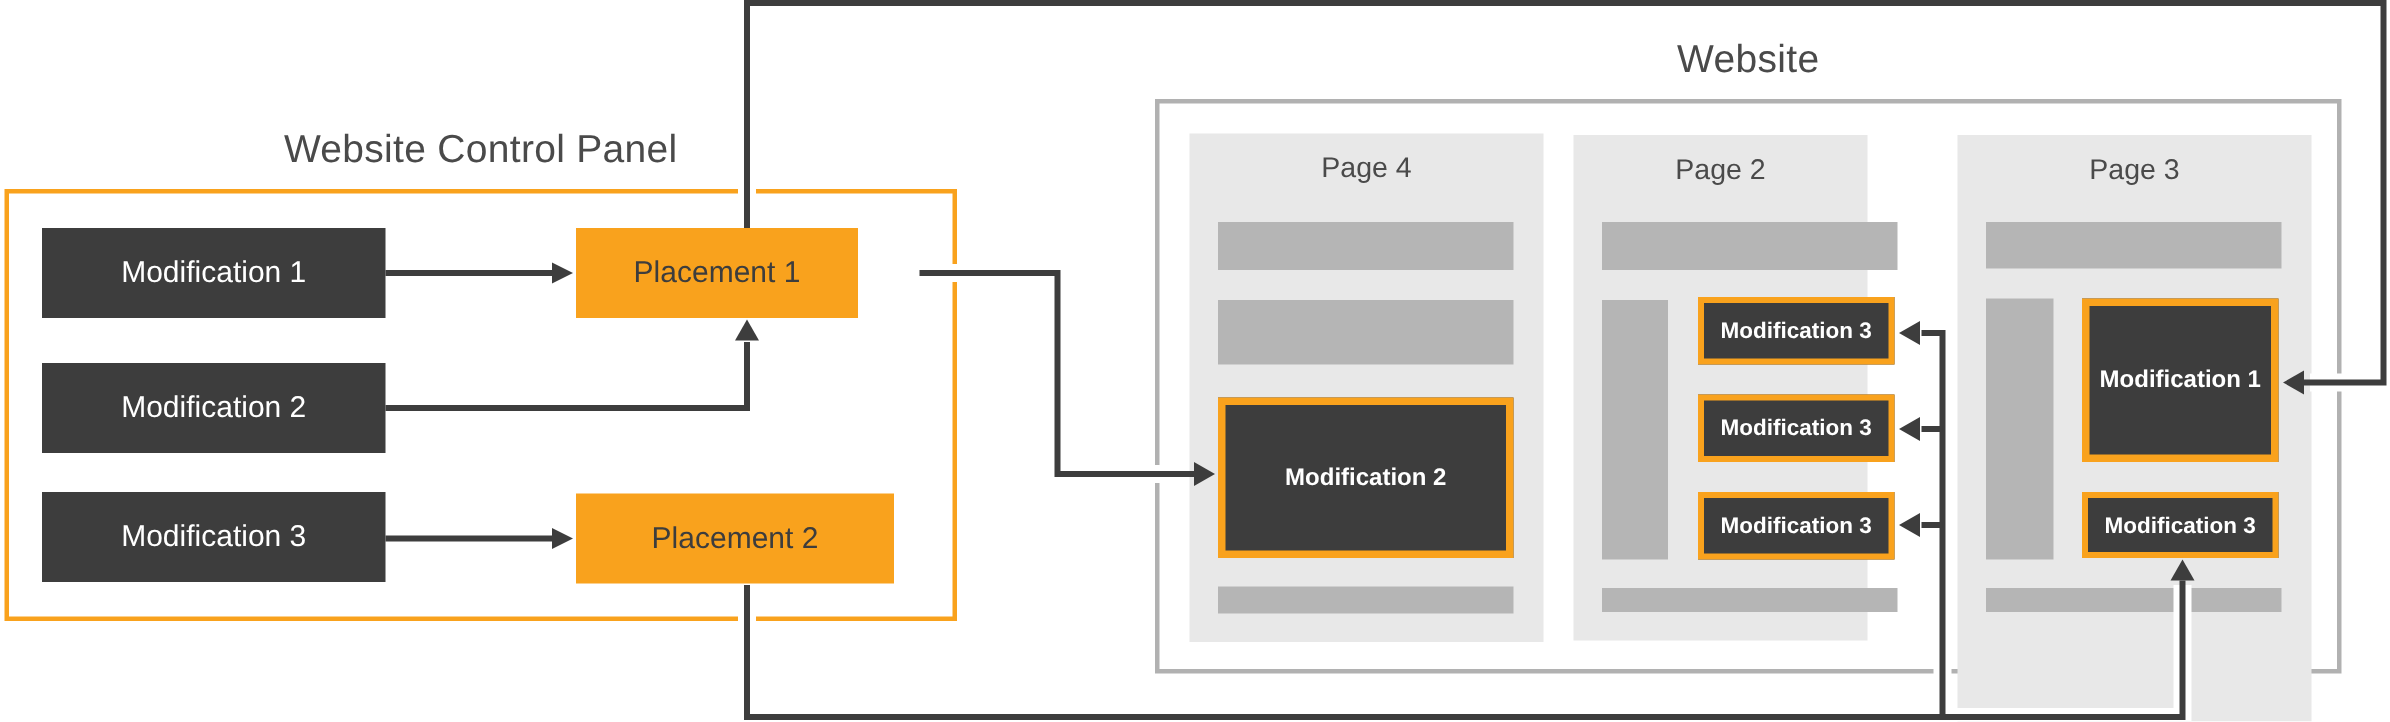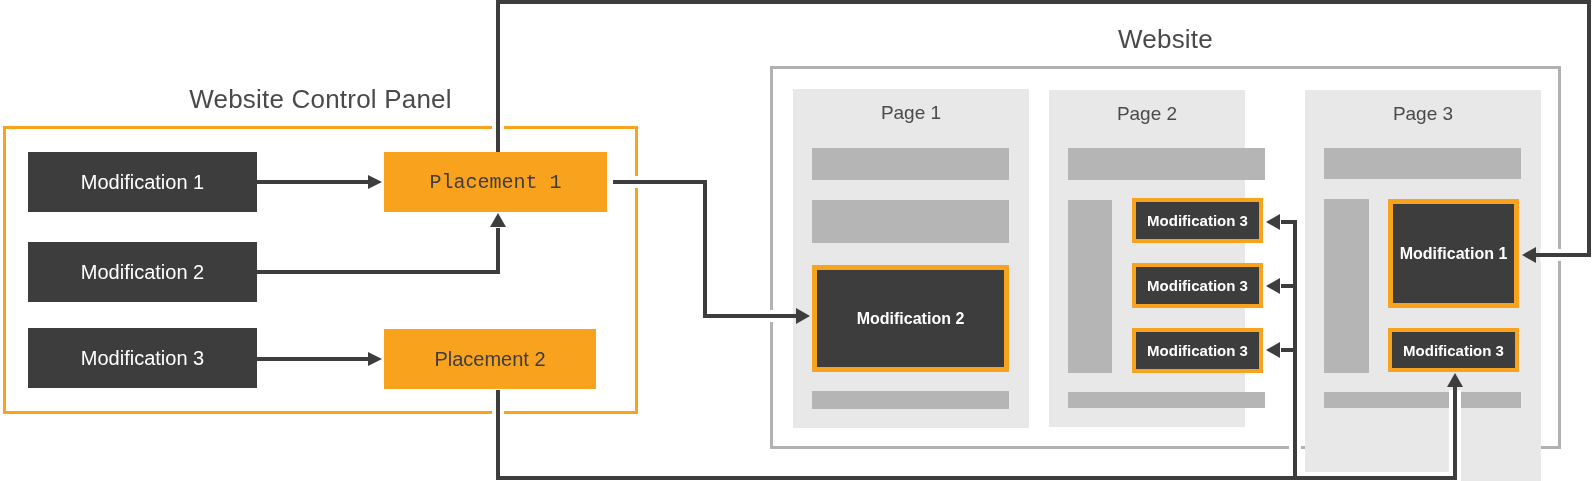--- a/index.html
+++ b/index.html
@@ -57,33 +57,33 @@
   <div class="box-dark" style="left:28px; top:152px; width:229px; height:60px;">
     <span>Modification 1</span>
   </div>
   <div class="box-dark" style="left:28px; top:242px; width:229px; height:60px;">
     <span>Modification 2</span>
   </div>
   <div class="box-dark" style="left:28px; top:328px; width:229px; height:60px;">
     <span>Modification 3</span>
   </div>
 
-  <div class="box-orange" style="left:384px; top:152px; width:223px; height:60px;font-family:Liberation Mono, monospace;">
+  <div class="box-orange" style="left:384px; top:152px; width:188px; height:60px;">
     <span>Placement 1</span>
   </div>
   <div class="box-orange" style="left:384px; top:329px; width:212px; height:60px;">
     <span>Placement 2</span>
   </div>
 
   <div class="section-title" style="left:770px; top:24px; width:791px;">Website</div>
 
   <div class="panel-border-gray" style="left:770px; top:66px; width:791px; height:383px;"></div>
 
   <div class="page" style="left:793px; top:89px; width:236px; height:339px;">
-    <div class="page-title">Page 1</div>
+    <div class="page-title">Page 4</div>
     <div class="bar" style="left:19px; top:59px;  width:197px; height:32px;"></div>
     <div class="bar" style="left:19px; top:111px; width:197px; height:43px;"></div>
     <div class="mod-embed bd5" style="left:19px; top:176px; width:197px; height:107px;">
       <span>Modification 2</span>
     </div>
     <div class="bar" style="left:19px; top:302px; width:197px; height:18px;"></div>
   </div>
 
   <div class="page" style="left:1049px; top:90px; width:196px; height:337px;">
     <div class="page-title">Page 2</div>

